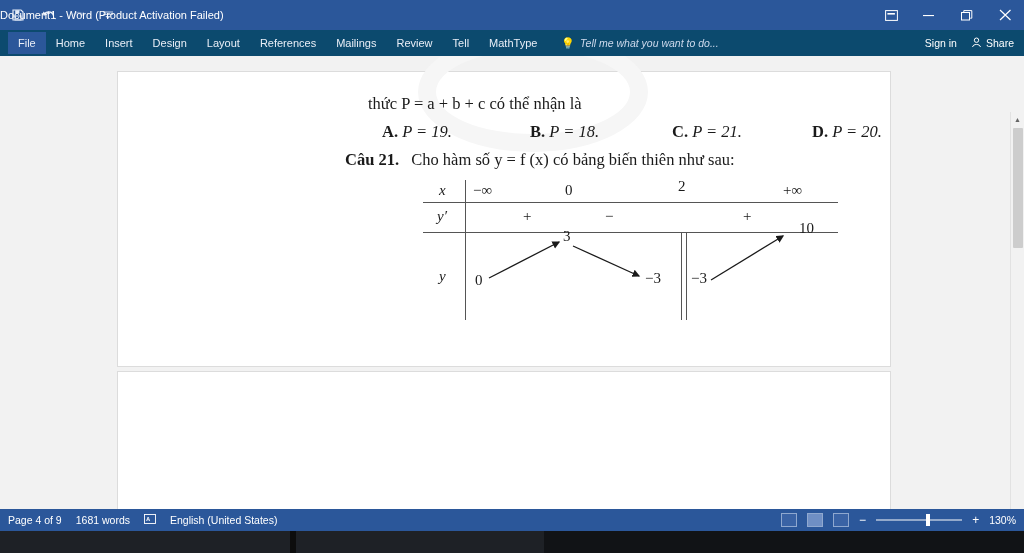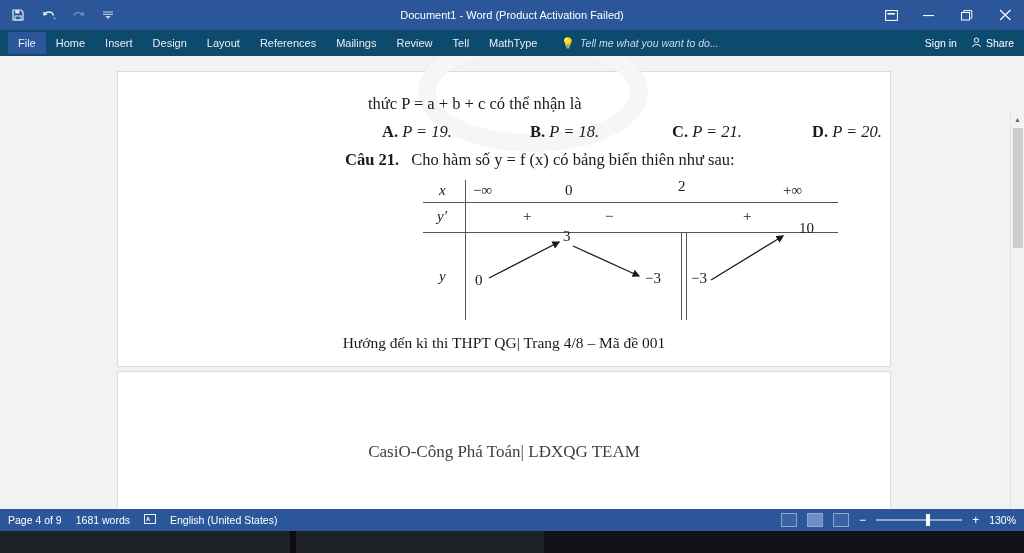--- a/index.html
+++ b/index.html
@@ -37,21 +37,20 @@
     width: 16px; height: 16px;
     display: flex; align-items: center; justify-content: center;
     color: #dfe6f2;
     font-size: 13px;
     line-height: 1;
   }
   .qat-icon svg { display: block; }
   .title-center {
     position: absolute;
     left: 0; right: 0;
-    text-align: center;
     font-size: 11px;
     color: #ffffff;
     pointer-events: none;
   }
   .win-controls {
     margin-left: auto;
     display: flex;
     align-items: center;
     height: 30px;
   }
@@ -470,25 +469,23 @@
             <marker id="ah" markerWidth="7" markerHeight="7" refX="5" refY="3" orient="auto">
               <path d="M0,0 L6,3 L0,6 z" fill="#1a1a1a"></path>
             </marker>
           </defs>
           <line x1="66" y1="98" x2="136" y2="62" stroke="#1a1a1a" stroke-width="1.3" marker-end="url(#ah)"></line>
           <line x1="150" y1="66" x2="216" y2="96" stroke="#1a1a1a" stroke-width="1.3" marker-end="url(#ah)"></line>
           <line x1="288" y1="100" x2="360" y2="56" stroke="#1a1a1a" stroke-width="1.3" marker-end="url(#ah)"></line>
         </svg>
       </div>
 
-      <div class="footer-note">Hướng đến kì thi THPT QG| Trang 4/8 – Mã đề 001</div>
     </div>
 
     <div class="page page2">
-      <div class="p2-header">CasiO-Công Phá Toán| LĐXQG TEAM</div>
 
       <div class="p2-line2 mathline">phân biệt?</div>
 
       <div class="p2-answers">
         
         
         
         
       </div>
 

